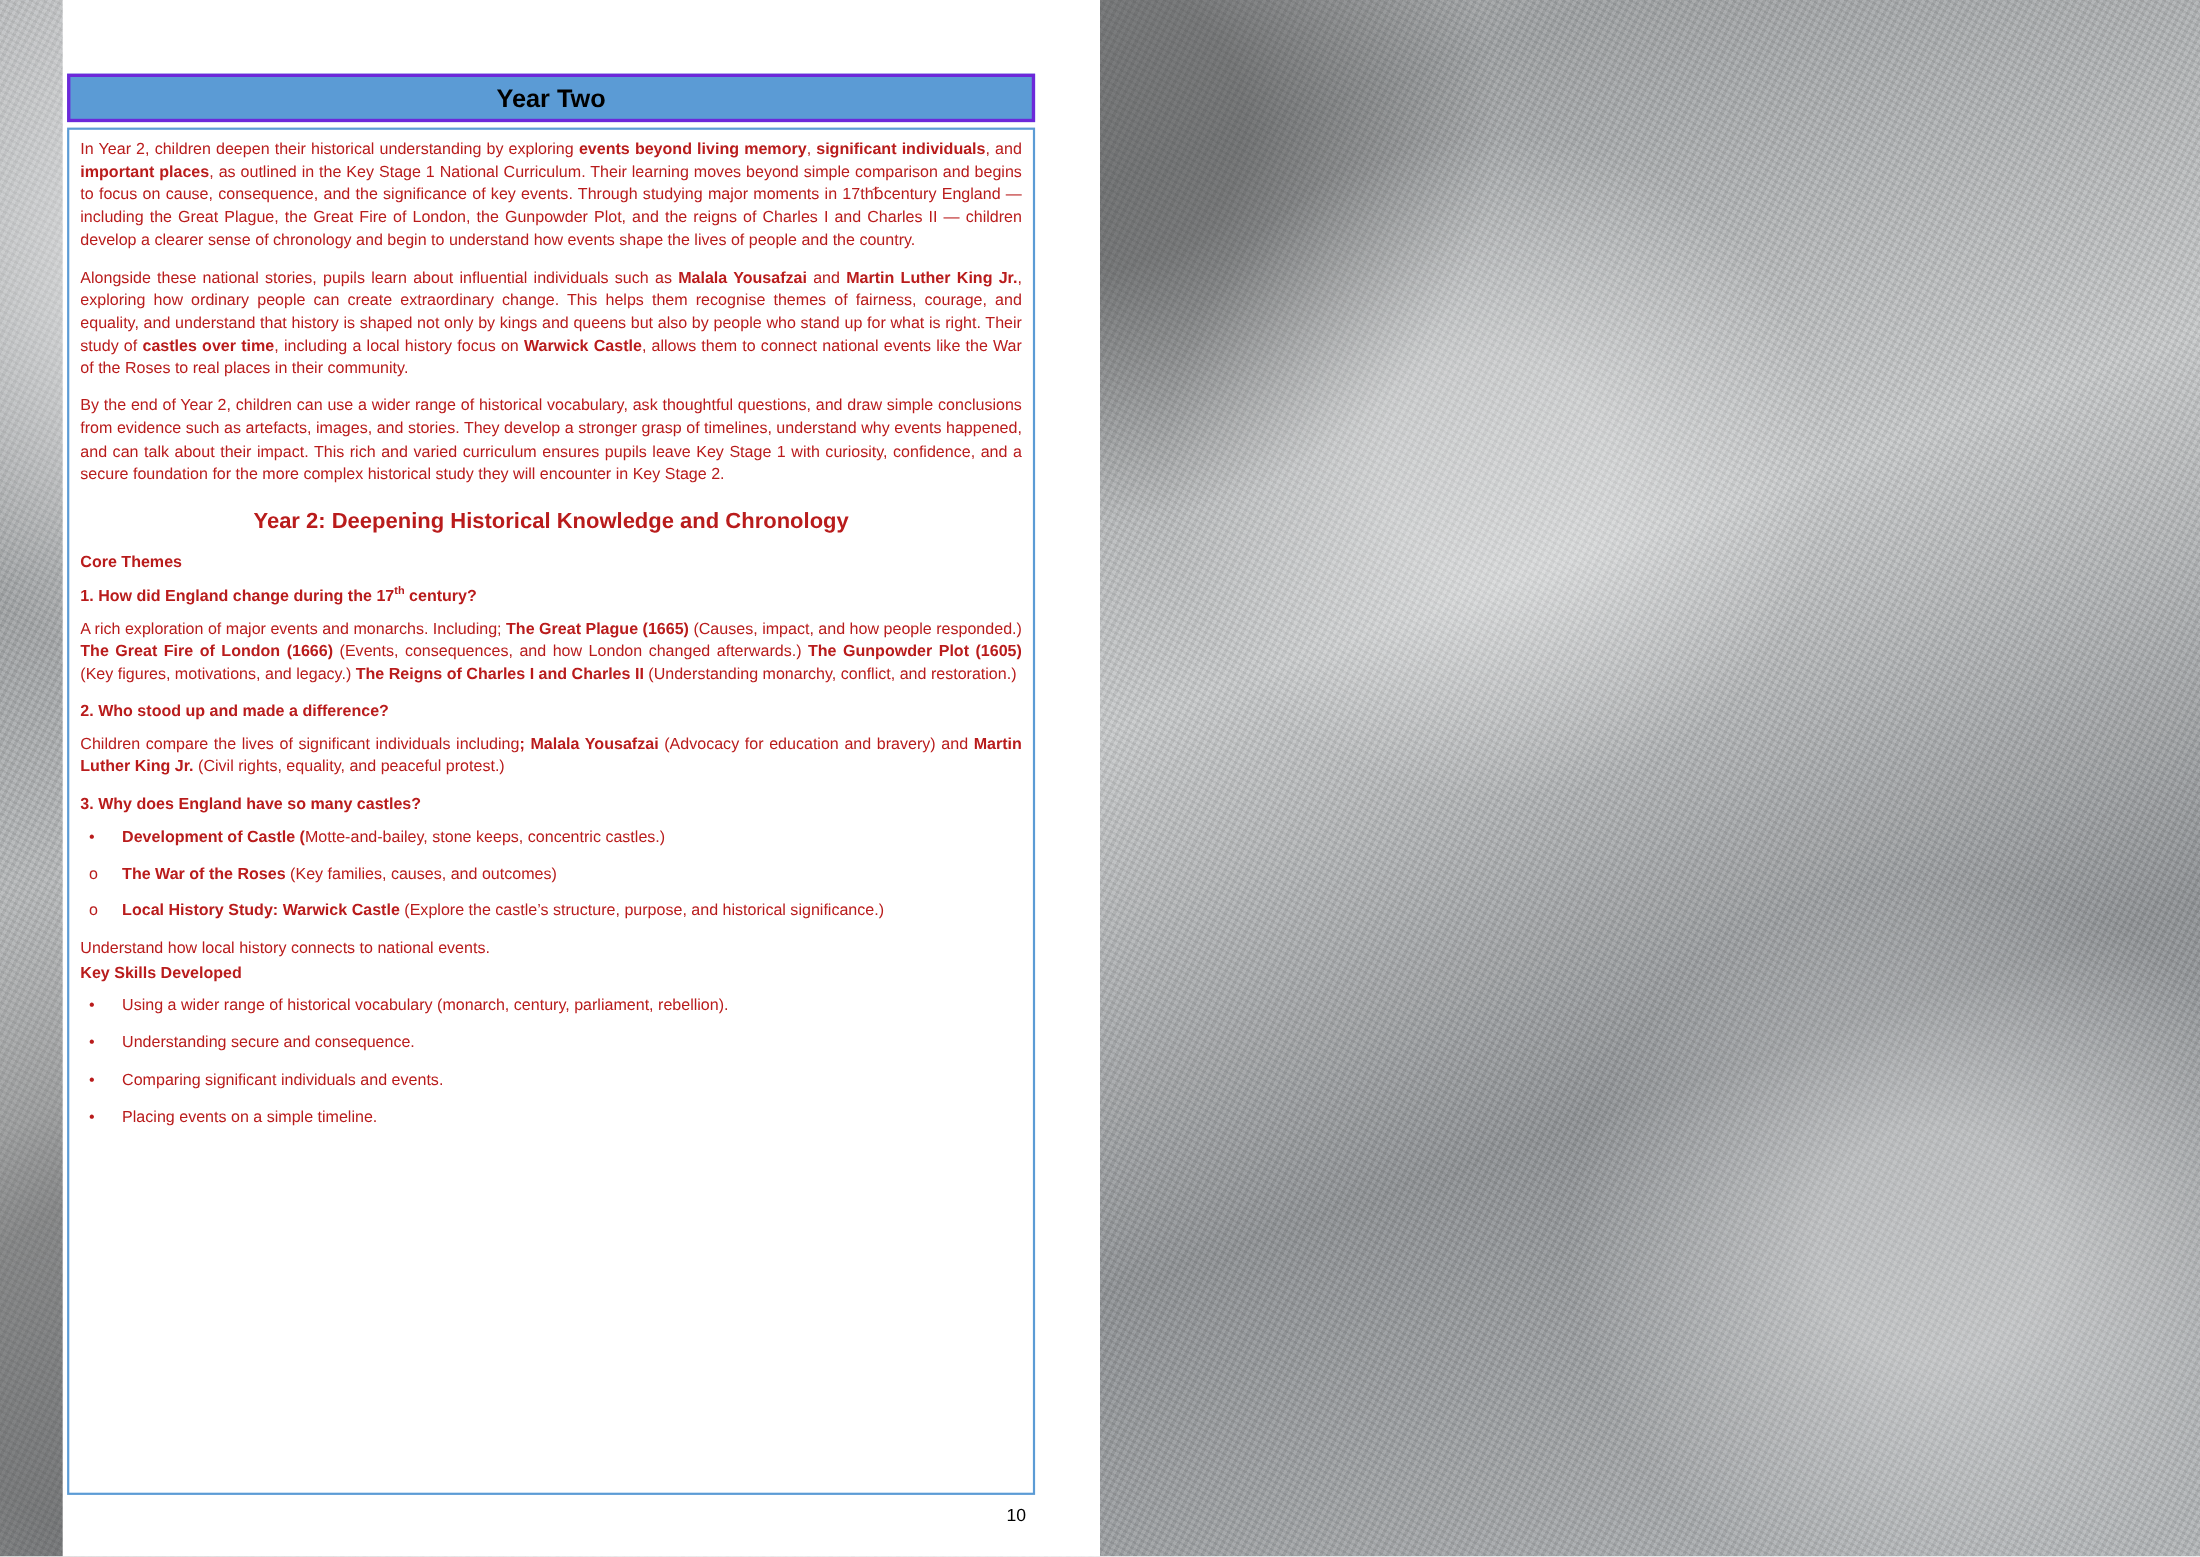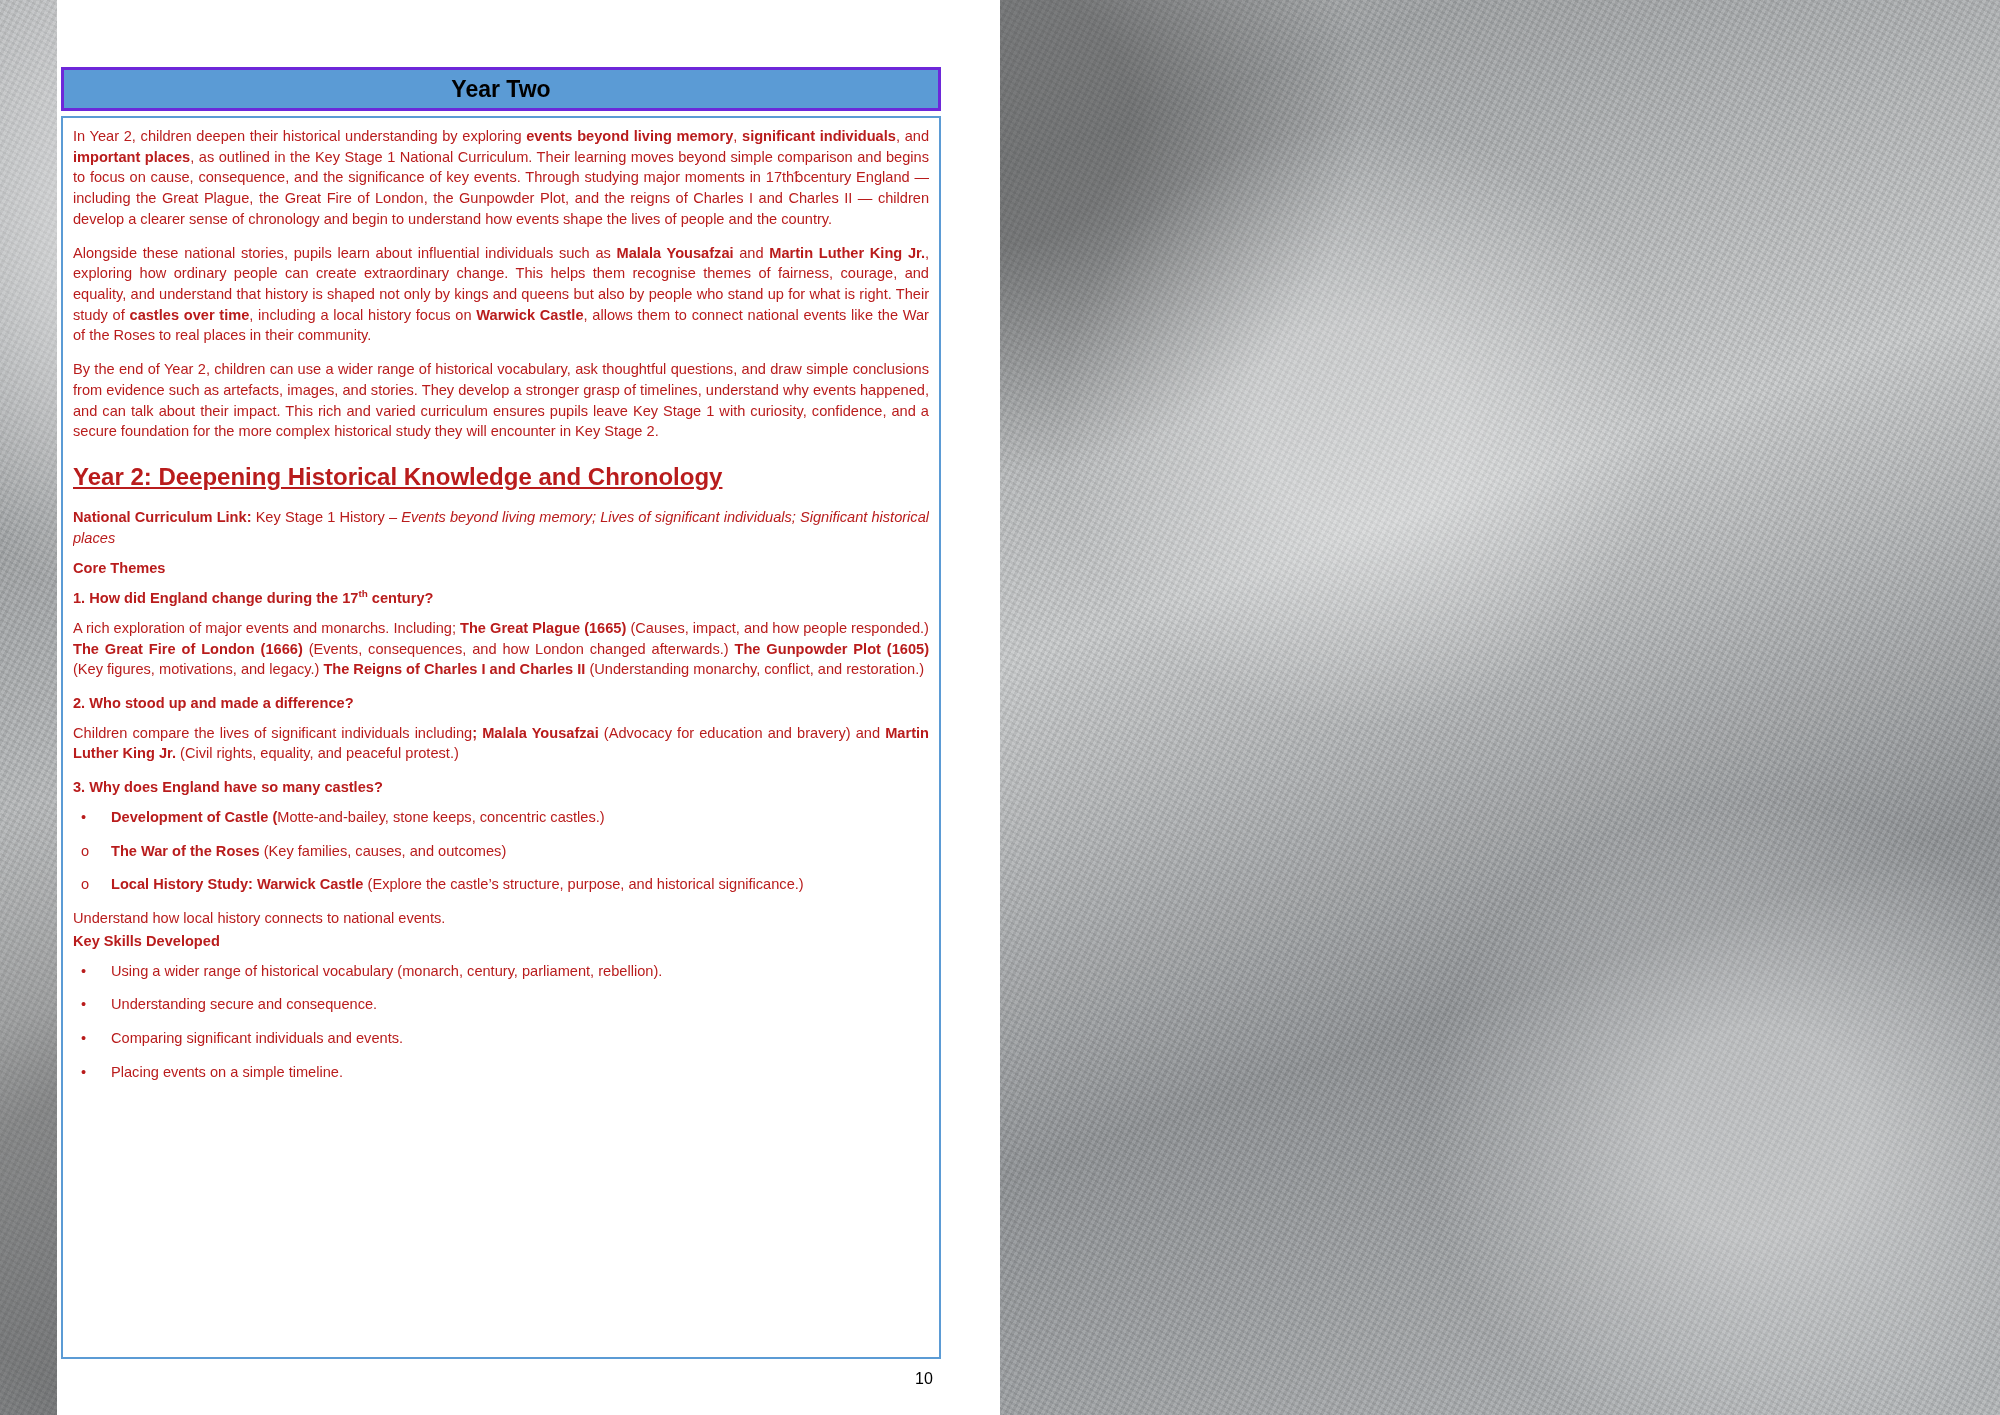--- a/index.html
+++ b/index.html
@@ -90,24 +90,24 @@
     color: #b91c1c;
     overflow: hidden;
   }
   .left-content p {
     margin: 0 0 13px 0;
     text-align: justify;
   }
   .left-content p.tight { margin-bottom: 9px; }
   b, strong { font-weight: bold; }
   .h-sub {
-    font-size: 24px;
+    font-size: 20px;
     font-weight: bold;
-    text-decoration: underline;
     margin: 18px 0 13px 0;
+    text-align: center;
   }
   .underline { }
   .italic { font-style: italic; }
   ul.bul {
     margin: 0 0 0 0;
     padding-left: 30px;
     list-style: none;
   }
   ul.bul li {
     position: relative;
@@ -151,24 +151,20 @@
       </p>
       <p>
         Alongside these national stories, pupils learn about influential individuals such as <b>Malala Yousafzai</b> and <b>Martin Luther King Jr.</b>, exploring how ordinary people can create extraordinary change. This helps them recognise themes of fairness, courage, and equality, and understand that history is shaped not only by kings and queens but also by people who stand up for what is right. Their study of <b>castles over time</b>, including a local history focus on <b>Warwick Castle</b>, allows them to connect national events like the War of the Roses to real places in their community.
       </p>
       <p>
         By the end of Year 2, children can use a wider range of historical vocabulary, ask thoughtful questions, and draw simple conclusions from evidence such as artefacts, images, and stories. They develop a stronger grasp of timelines, understand why events happened, and can talk about their impact. This rich and varied curriculum ensures pupils leave Key Stage 1 with curiosity, confidence, and a secure foundation for the more complex historical study they will encounter in Key Stage 2.
       </p>
 
       <div class="h-sub">Year 2: Deepening Historical Knowledge and Chronology</div>
 
-      <p class="tight">
-        <b>National Curriculum Link:</b>
-        <span>Key Stage 1 History – </span><span class="italic">Events beyond living memory; Lives of significant individuals; Significant historical places</span>
-      </p>
 
       <p class="tight">
         <span class="underline"><b>Core Themes</b></span>
       </p>
 
       <p class="tight">
         <b>1. How did England change during the 17<sup>th</sup> century?</b>
       </p>
       <p>
         A rich exploration of major events and monarchs. Including; <b>The Great Plague (1665)</b> (Causes, impact, and how people responded.) <b>The Great Fire of London (1666)</b> (Events, consequences, and how London changed afterwards.) <b>The Gunpowder Plot (1605)</b> (Key figures, motivations, and legacy.) <b>The Reigns of Charles I and Charles II</b> (Understanding monarchy, conflict, and restoration.)

